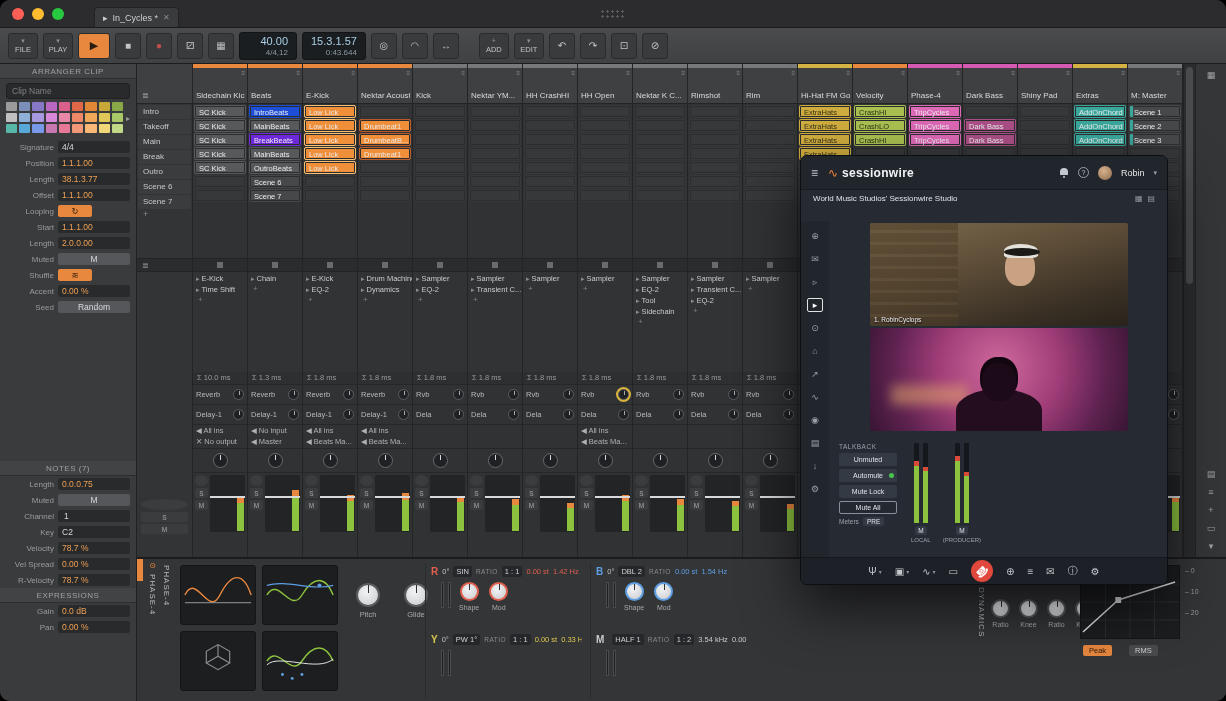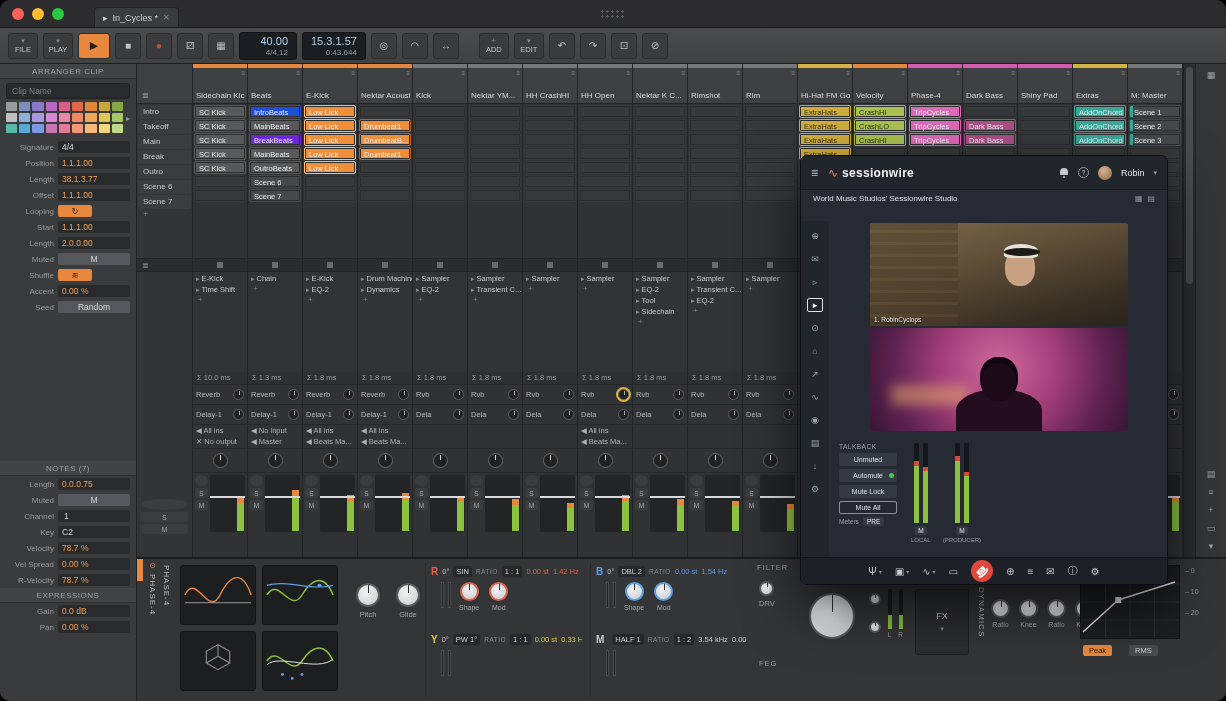--- a/index.html
+++ b/index.html
@@ -105,21 +105,21 @@
   .devpanel{position:absolute;left:137px;right:0;bottom:0;height:144px;background:#343537;border-top:2px solid #1c1c1e}
   .dp-strip{position:absolute;left:0;top:0;width:6px;height:22px;background:#e8873e}
   .dp-side{position:absolute;left:8px;top:2px;bottom:2px;width:15px;display:flex;flex-direction:column;align-items:center;gap:4px}
   .dp-side2{position:absolute;left:25px;top:6px;bottom:2px;width:14px}
   .vtext{writing-mode:vertical-rl;font-size:8px;letter-spacing:1px;color:#b8b9bb;white-space:nowrap}
   .dp-pwr{font-size:8px;color:#e8873e}
   .dp-osc{position:absolute;left:43px;top:6px;width:168px;height:132px;display:grid;grid-template-columns:76px 76px;grid-template-rows:60px 60px;gap:6px}
   .osc-cell{background:#1d1e20;border:1px solid #141517;border-radius:3px;position:relative;overflow:hidden}
   .osc-cell svg{position:absolute;inset:0;width:100%;height:100%}
   .osc-plus{position:absolute;right:-5px;top:50%;transform:translateY(-50%);font-size:8px;color:#8a8b8d;z-index:2}
-  .dp-pg{position:absolute;left:219px;top:24px;width:64px;display:flex;gap:16px}
+  .dp-pg{position:absolute;left:219px;top:24px;width:64px;display:flex;gap:24px}
   .knobunit{display:flex;flex-direction:column;align-items:center;gap:3px}
   .knobunit label{font-size:7.5px;color:#a8a9ab}
   .knob{display:block;border-radius:50%;background:radial-gradient(circle at 40% 35%,#f2f3f5,#c9cacd);border:2px solid #5a5b5d;position:relative}
   .knob::after{content:"";position:absolute;left:50%;top:0;width:1px;height:40%;background:#333}
   .k22{width:24px;height:24px}
   .k18{width:19px;height:19px}
   .k14{width:15px;height:15px}
   .k12{width:12px;height:12px}
   .dp-params{position:absolute;left:288px;top:4px;width:322px;height:136px;display:grid;grid-template-columns:1fr 1fr;grid-template-rows:1fr 1fr;column-gap:8px}
   .dp-prow{border-left:1px solid #2a2b2d;padding:3px 0 0 5px;overflow:hidden}
@@ -2147,45 +2147,20 @@
           <span class="dp-sliders">
               <i></i>
               <i></i>
             </span>
           <span class="dp-knobs">
             
           </span>
         </div>
       </div>
       </div>
-    <div class="dp-filter">
-      <div class="dp-ftitle">FILTER</div>
-      <div class="knobunit tiny">
-          <i class="knob k14"></i>
-          <label>DRV</label>
-        </div>
-      <i class="knob big"></i>
-      <i class="knob k12 fk1"></i>
-      <i class="knob k12 fk2"></i>
-      <div class="dp-feg">FEG</div>
-      <div class="dp-lr">
-        <div class="lrbar">
-            <i></i>
-          </div>
-        <div class="lrbar">
-            <i></i>
-          </div>
-        <span>L</span>
-        <span>R</span>
-      </div>
-    </div>
-    <div class="dp-fx">
-        <span>FX</span>
-        <em>▾</em>
-      </div>
     <div class="dp-dyn">
       <span class="vtext dynlab">DYNAMICS</span>
       <div class="dyn-knobs">
 
       <div class="knobunit sm">
             <i class="knob k18"></i>
             <label>Ratio</label>
           </div>
           <div class="knobunit sm">
             <i class="knob k18"></i>

